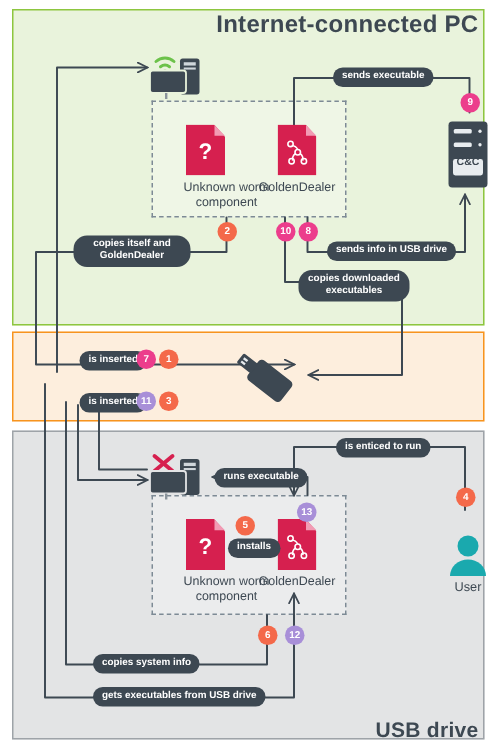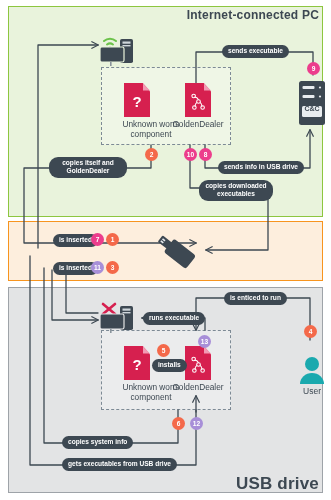--- a/index.html
+++ b/index.html
@@ -6,22 +6,22 @@
   body{width:331px;height:500px;overflow:hidden;
        font-family:"Liberation Sans","DejaVu Sans",sans-serif;}
   #stage{position:relative;width:331px;height:500px;background:#ffffff;}
 
   
   .zone{position:absolute;box-sizing:border-box;border-width:1.5px;border-style:solid;}
   #zone-internet{left:8px;top:6px;width:315px;height:211px;background:#e9f3dc;border-color:#8dc63f;}
   #zone-usb{left:8px;top:221px;width:315px;height:60px;background:#fdeedd;border-color:#f7941e;}
   #zone-airgap{left:8px;top:287px;width:315px;height:206px;background:#e3e4e5;border-color:#9ea3a8;}
   .zone-title{position:absolute;font-weight:bold;color:#3d4852;letter-spacing:.2px;}
-  #title-internet{right:12px;top:8px;font-size:12px;}
-  #title-usb{right:12px;bottom:6px;font-size:17px;}
+  #title-internet{right:12px;top:8px;font-size:16px;}
+  #title-usb{right:12px;bottom:6px;font-size:14px;}
   #title-airgap{right:12px;bottom:6px;font-size:12.5px;}
 
   
   .dashbox{position:absolute;box-sizing:border-box;border:1.3px dashed #7d8a95;background:rgba(255,255,255,.30);}
   #dash-top{left:101px;top:67px;width:130px;height:78px;}
   #dash-bot{left:101px;top:330px;width:130px;height:80px;}
 
   
   #wires{position:absolute;left:0;top:0;width:331px;height:500px;}
 

